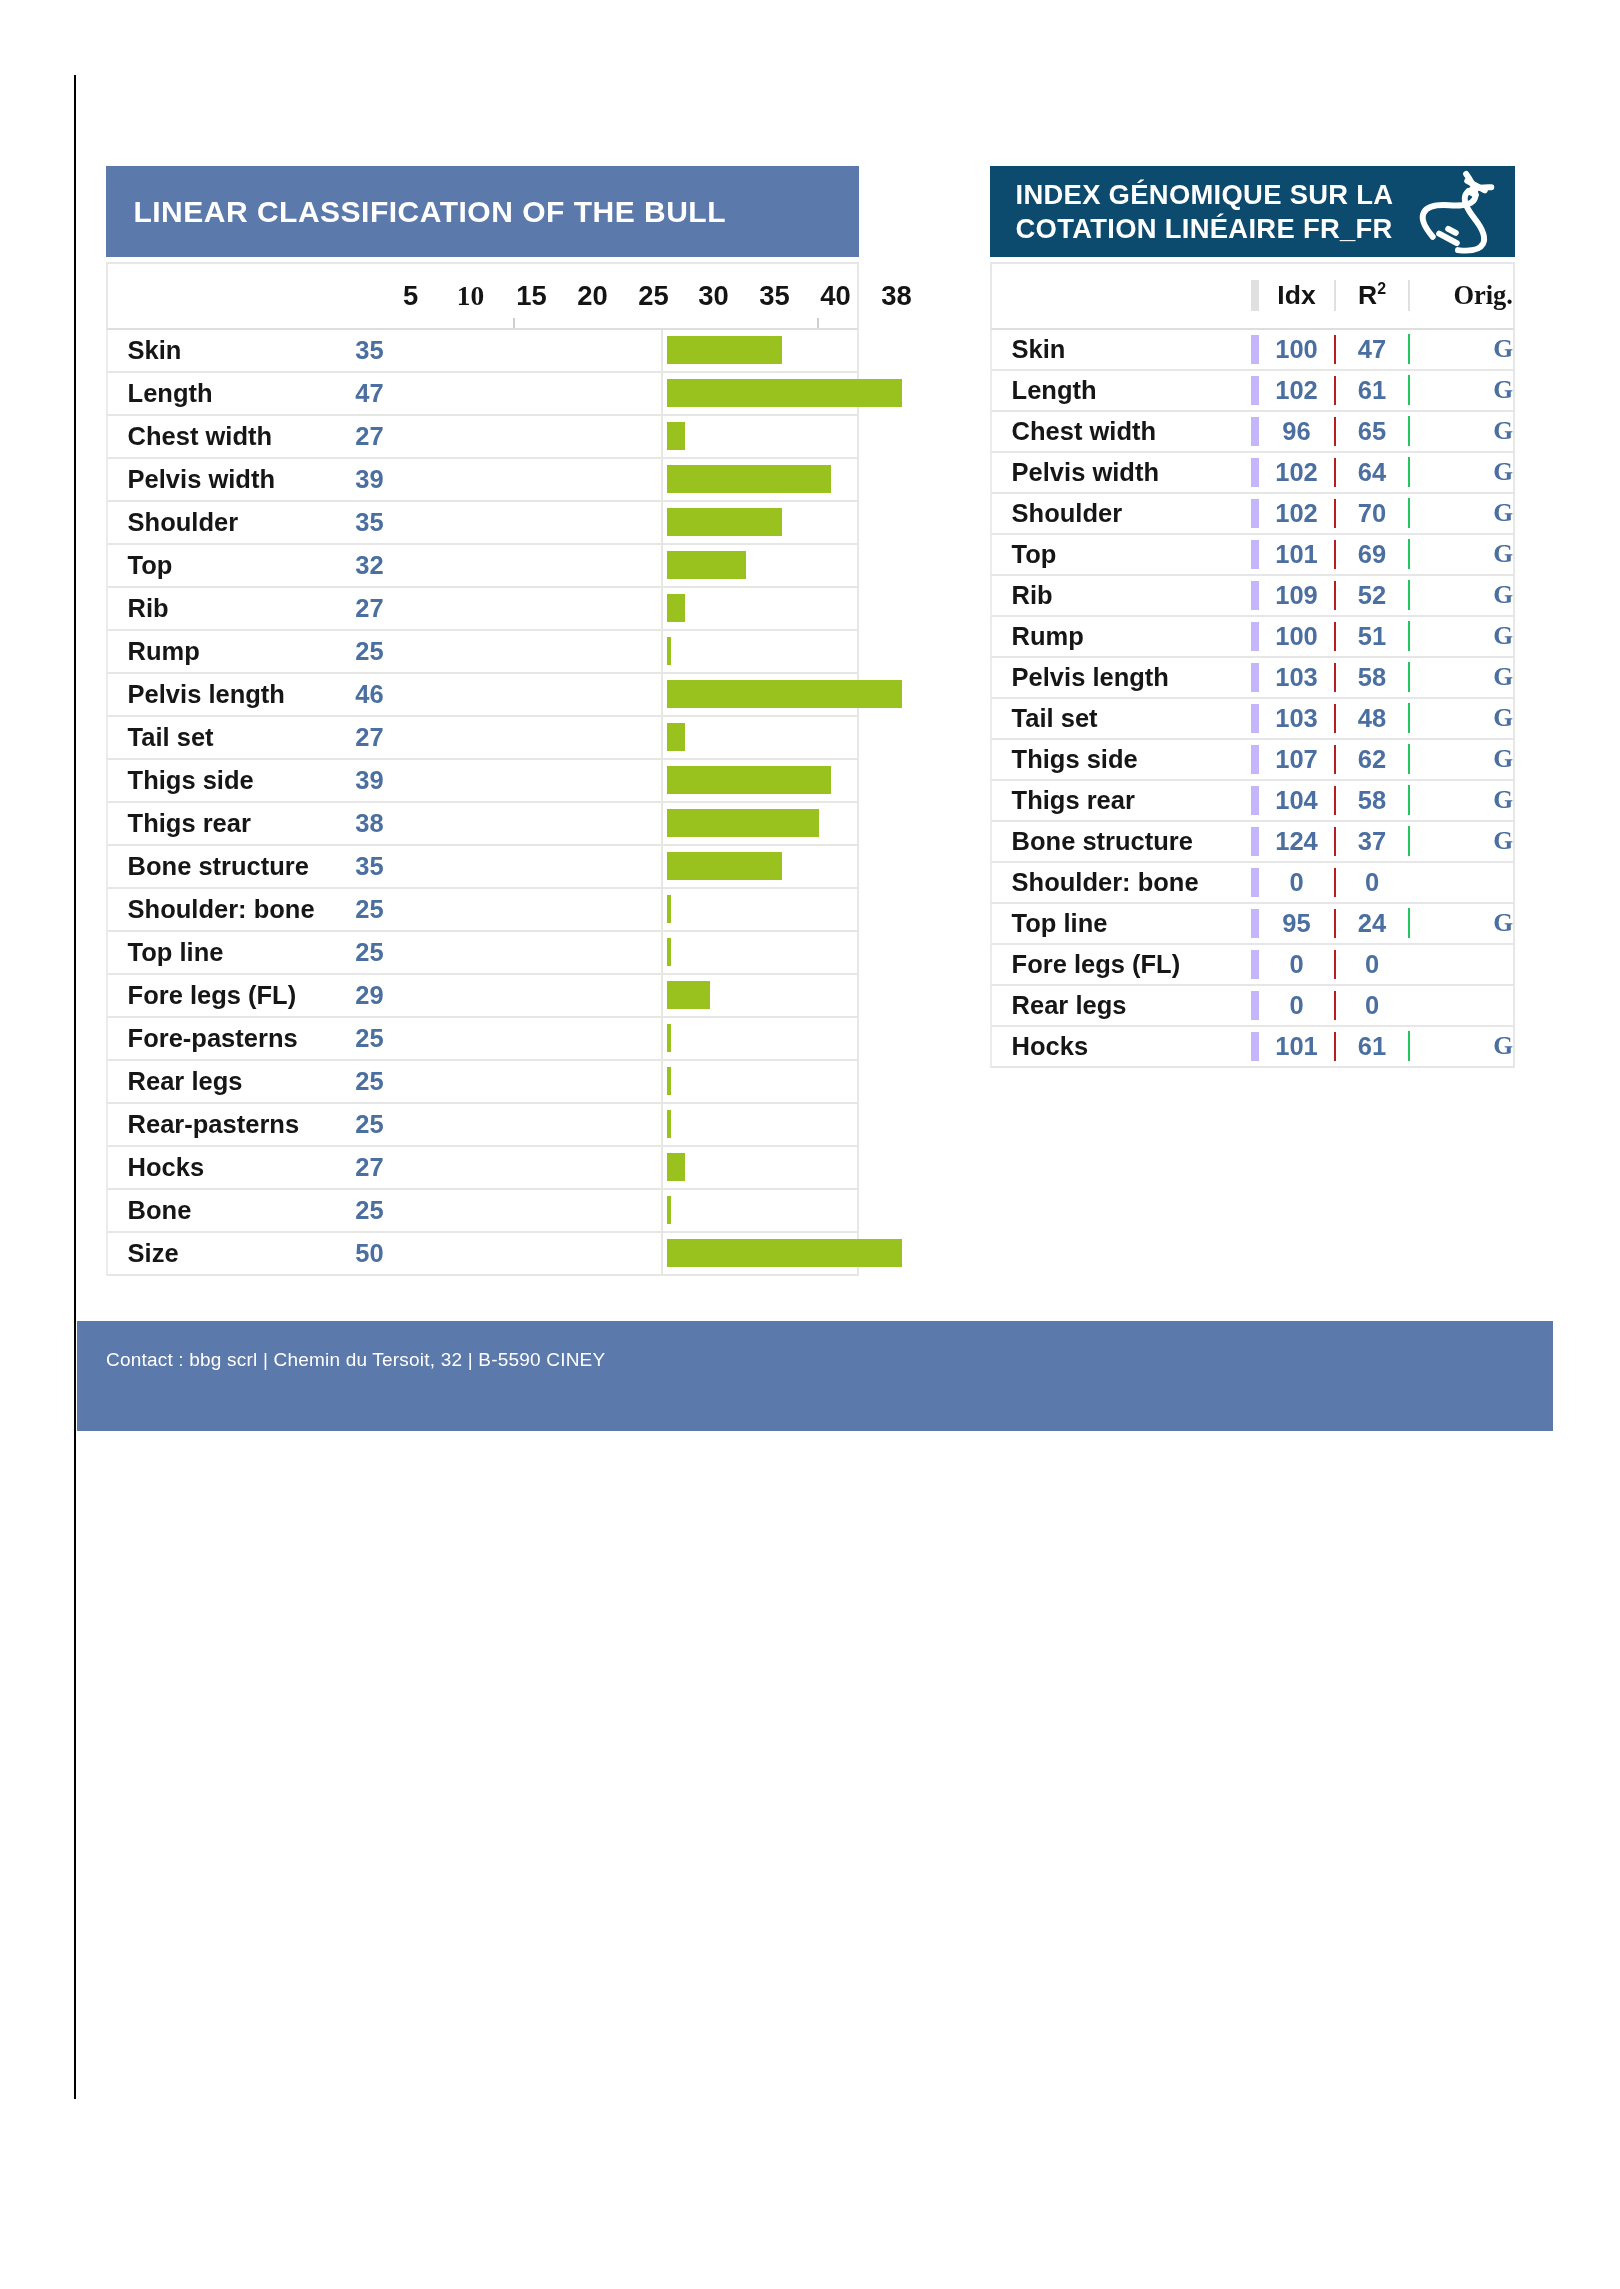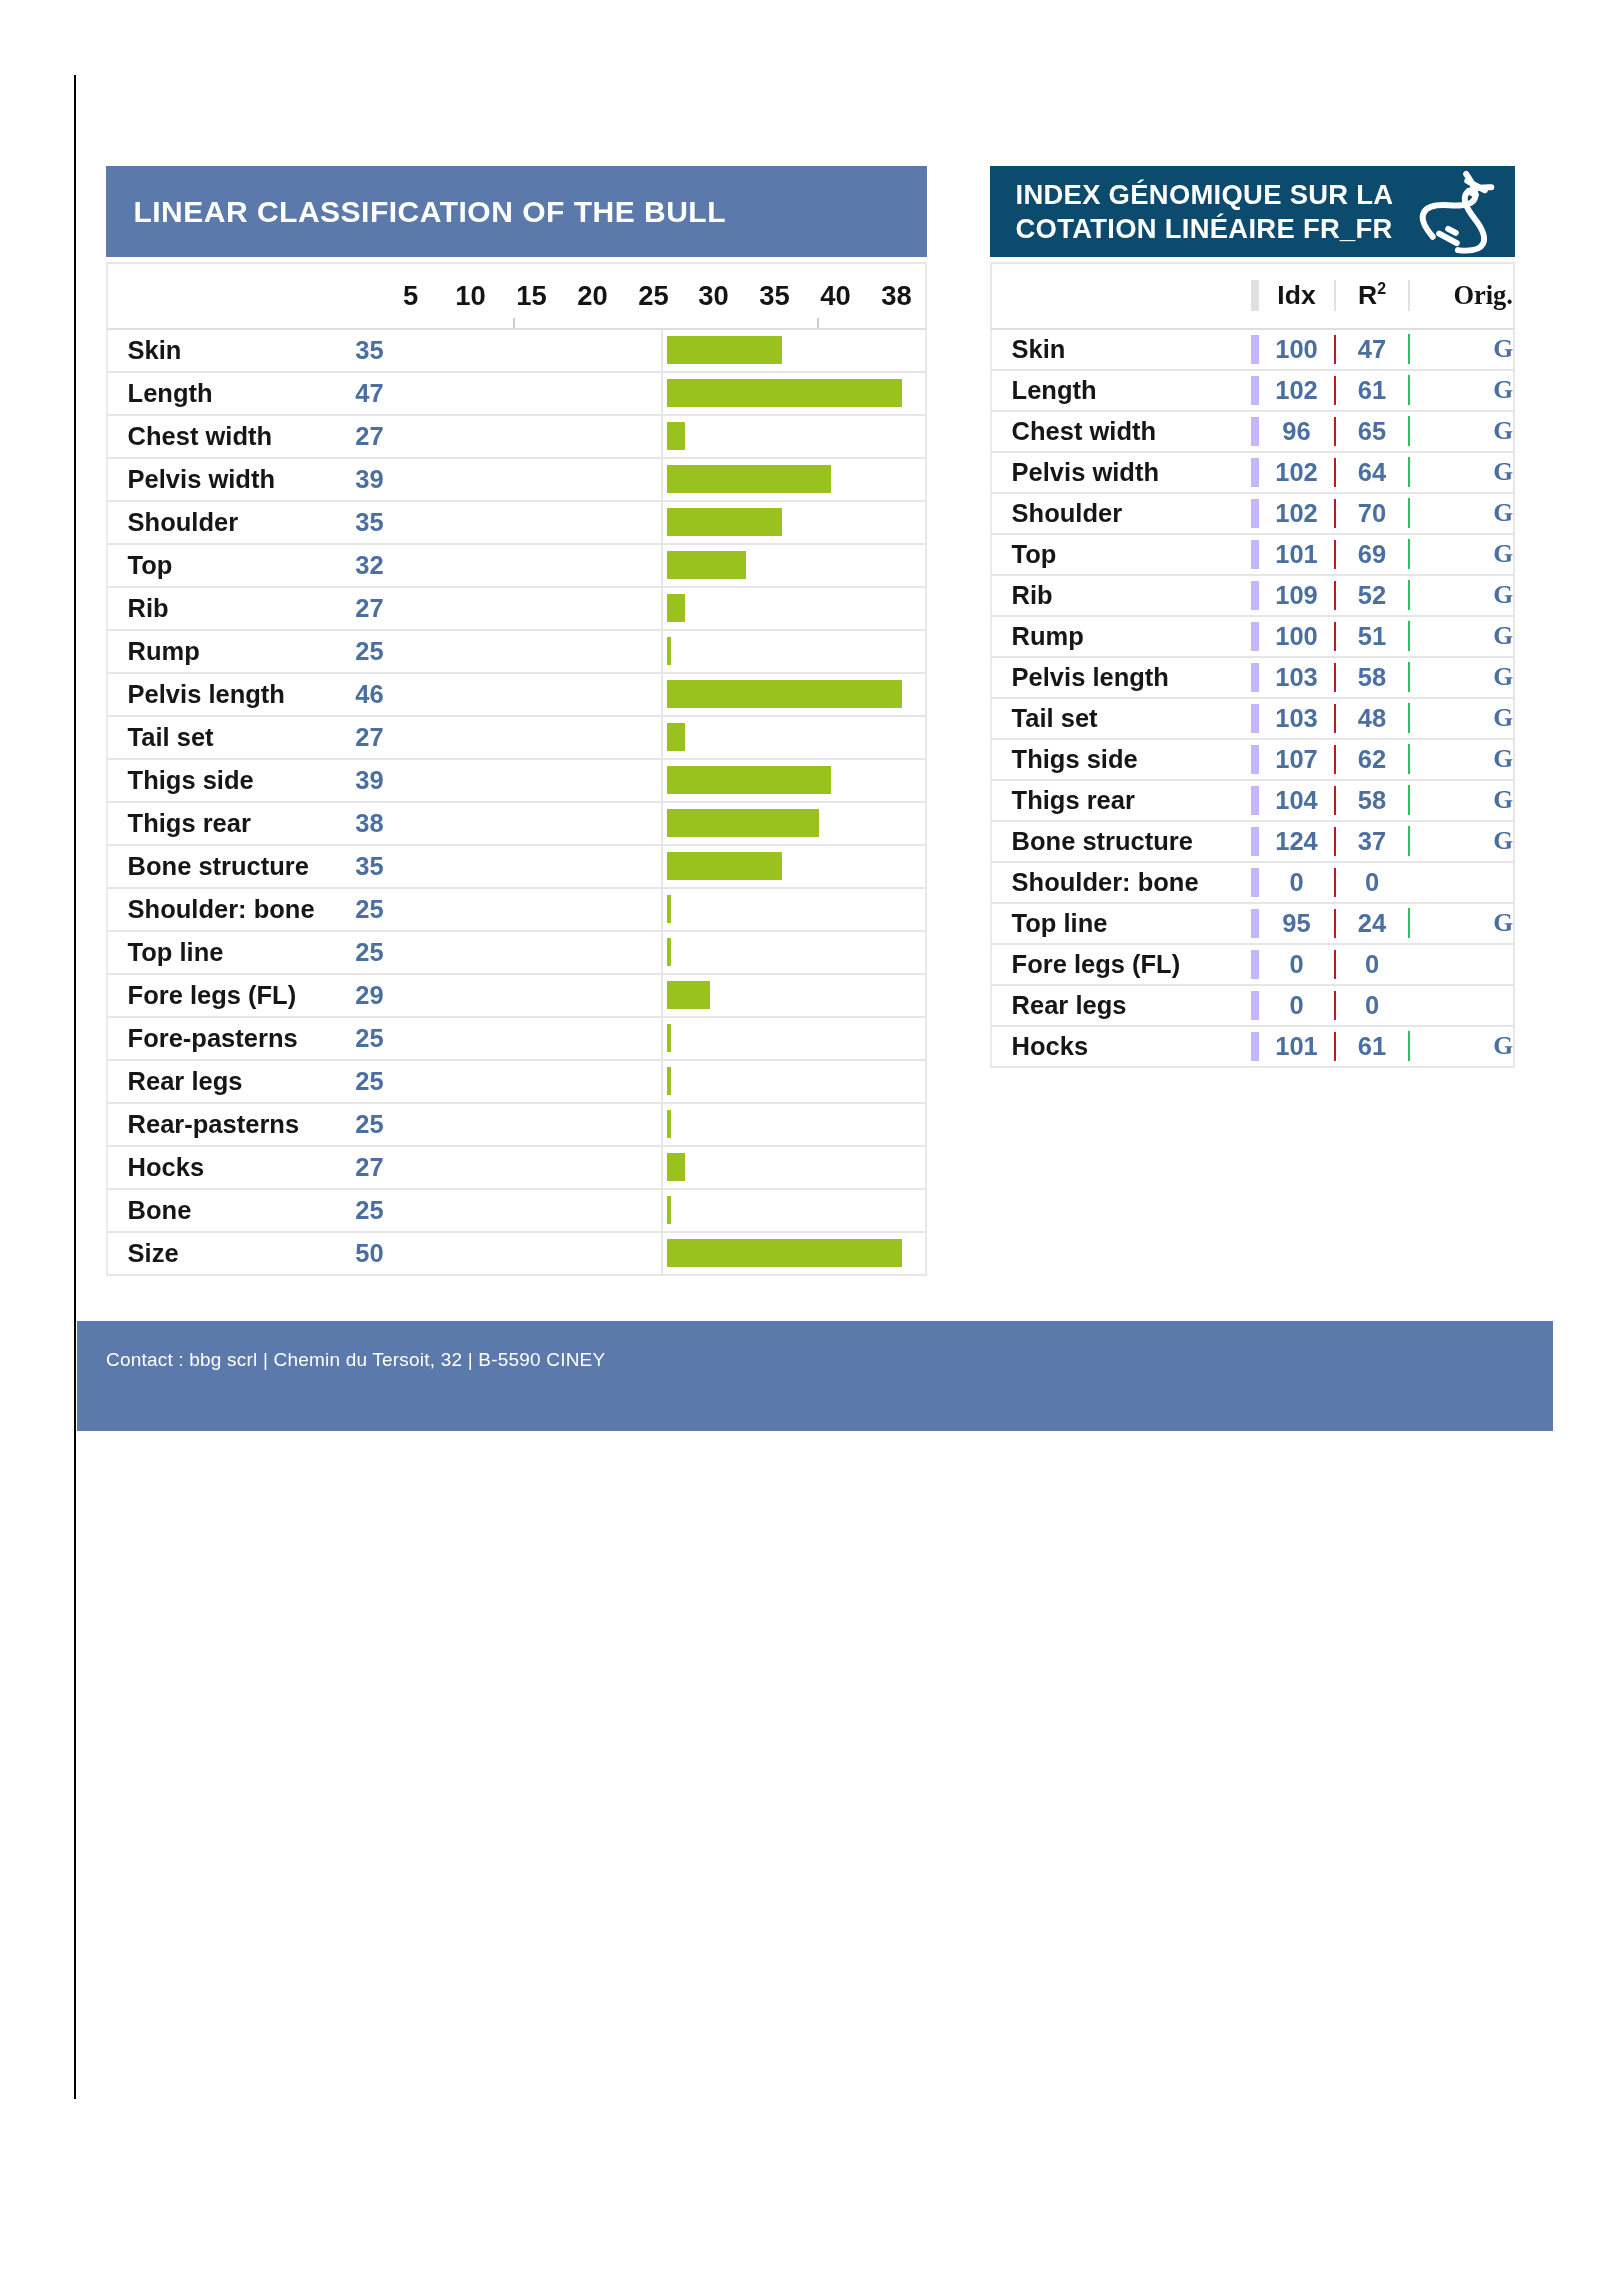--- a/index.html
+++ b/index.html
@@ -1,21 +1,21 @@
 <!DOCTYPE html>
 <html><head>
 <meta charset="utf-8">
 <style>
   html,body{margin:0;padding:0;background:#ffffff;}
   .page{position:relative;width:1620px;height:2290px;background:#fff;
         font-family:"Liberation Sans",sans-serif;overflow:hidden;}
   .vline{position:absolute;left:74px;top:75px;width:2px;height:2024px;background:#000;}
 
   
-  .ltable{position:absolute;left:106px;top:166px;width:821px;border-radius:22px;}
+  .ltable{position:absolute;left:106px;top:166px;width:753px;border-radius:22px;}
   .lthead{height:91px;background:#5b79ab;color:#fff;display:flex;align-items:center;
           padding-left:27.4px;box-sizing:border-box;font-size:30px;font-weight:bold;
           letter-spacing:0.5px;margin-bottom:4.9px;}
   .scale-row{position:relative;height:68px;box-sizing:border-box;
              border:2px solid #e7e7e7;border-bottom:2.9px solid #dedede;background:#fff;}
   .scale-num{position:absolute;width:61px;text-align:center;top:50%;transform:translateY(-50%);
              font-weight:bold;font-size:27.4px;color:#141414;}
   .scale-tick{position:absolute;bottom:0;width:2px;height:9.8px;background:#cfcfcf;}
   .lrow{display:flex;align-items:center;height:43px;box-sizing:border-box;
         border-left:2px solid #ececec;border-right:2px solid #e7e7e7;
@@ -57,21 +57,21 @@
 <div class="page">
 
   <div class="vline"></div>
 
   <div class="ltable">
     <div class="lthead">
       <span>LINEAR CLASSIFICATION OF THE BULL</span>
     </div>
     <div class="scale-row">
         <span class="scale-num" style="left: 272px;">5</span>
-        <span class="scale-num" style="left: 332px;">10</span>
+        <span class="scale-num" style="left: 332px; font-family: Liberation Serif, serif;">10</span>
         <span class="scale-num" style="left: 393px;">15</span>
         <span class="scale-num" style="left: 454px;">20</span>
         <span class="scale-num" style="left: 515px;">25</span>
         <span class="scale-num" style="left: 575px;">30</span>
         <span class="scale-num" style="left: 636px;">35</span>
         <span class="scale-num" style="left: 697px;">40</span>
         <span class="scale-num" style="left: 758px;">38</span>
         <span class="scale-tick" style="left: 405px;"></span>
         <span class="scale-tick" style="left: 709px;"></span>
       </div>

